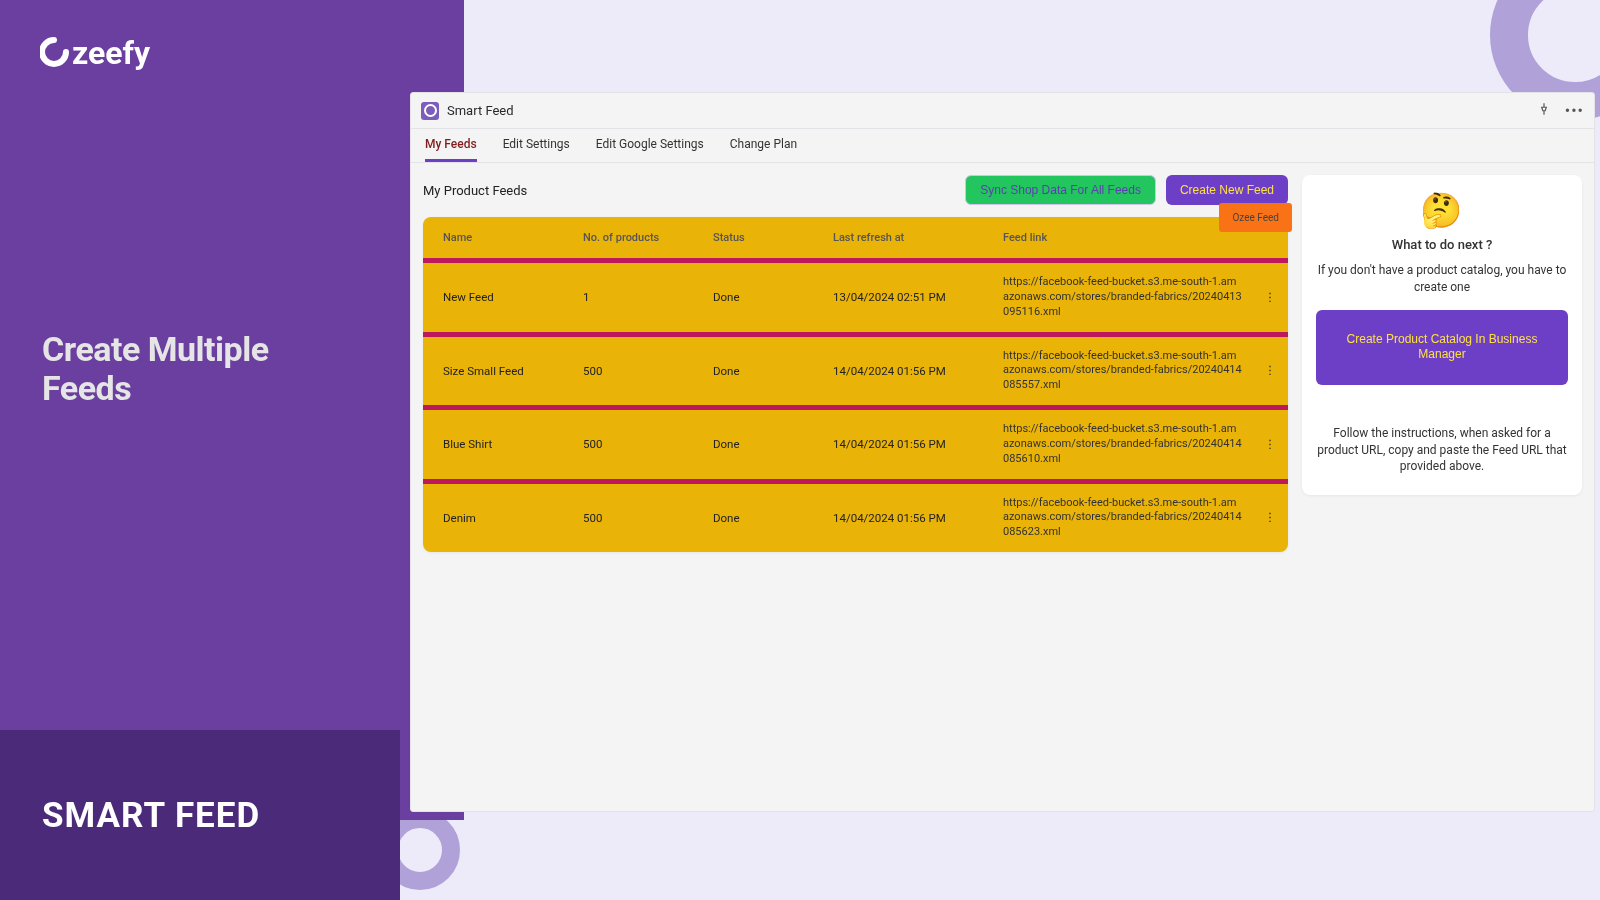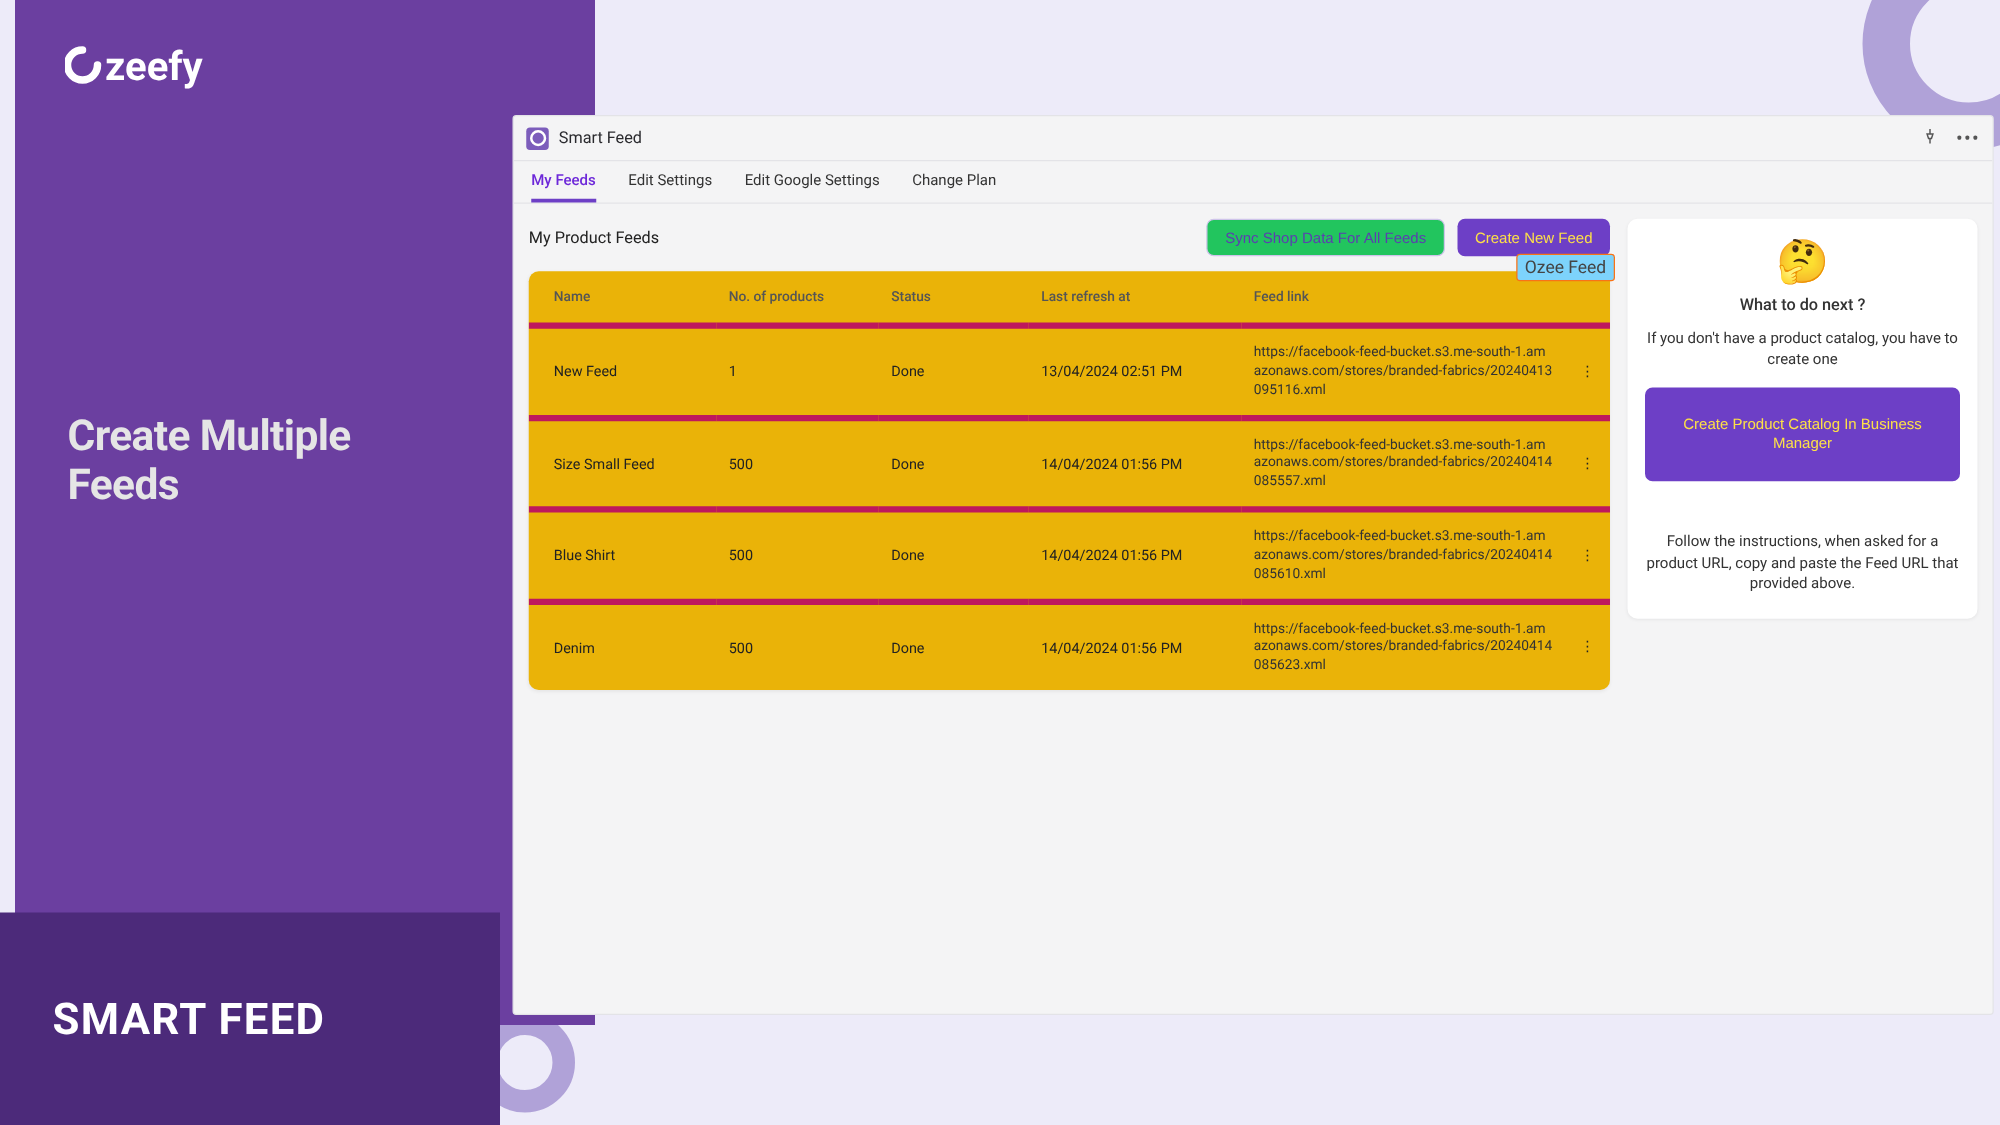--- a/index.html
+++ b/index.html
@@ -8,21 +8,21 @@
     width: 1600px;
     height: 900px;
     background: #EDEBF9;
     overflow: hidden;
     position: relative;
   }
 
   
   .left-panel {
     position: absolute;
-    left: 12px; top: 0;
+    left: 0; top: 0;
     width: 464px;
     height: 820px;
     background: #6B3FA0;
   }
   .left-panel .logo {
     position: absolute;
     top: 32px;
     left: 40px;
   }
   .left-panel .logo svg { display: block; }
@@ -139,21 +139,21 @@
   }
   .tab {
     height:100%;
     display:flex;
     align-items:center;
     color:#333;
     cursor:pointer;
     border-bottom: 3px solid transparent;
   }
   .tab.active {
-    color:#6d28d9;
+    color:#7f1d1d;
     border-bottom-color:#6D3FC6;
     font-weight:500;
   }
 
   
   .content {
     display:flex;
     padding: 12px;
     gap: 14px;
     align-items:flex-start;
@@ -193,23 +193,23 @@
     color:#fde047;
     font-size:12px;
     padding:8px 14px;
     border-radius:6px;
     cursor:pointer;
   }
   .tooltip-tag {
     position:absolute;
     right:-4px;
     top:28px;
-    background:#7dd3fc;
-    border:1px solid #f97316;
-    font-size:14px;
+    background:#f97316;
+    border:7px solid #f97316;
+    font-size:10px;
     color:#444;
     padding:2px 6px;
     border-radius:3px;
   }
 
   
   .table-card {
     background:#eab308;
     border-radius:8px;
     box-shadow: 0 1px 3px rgba(0,0,0,0.06);

